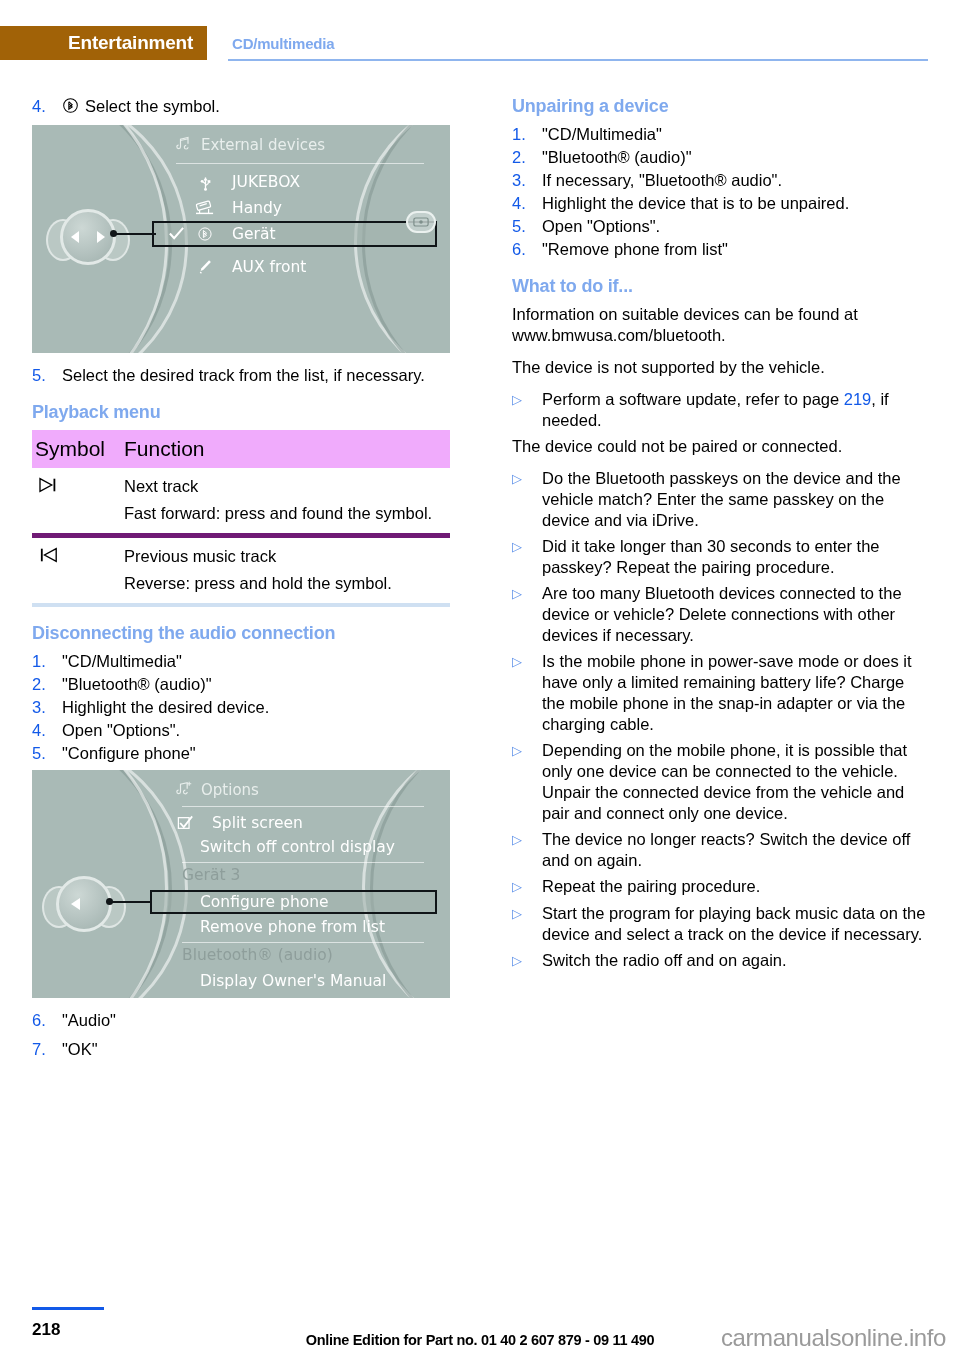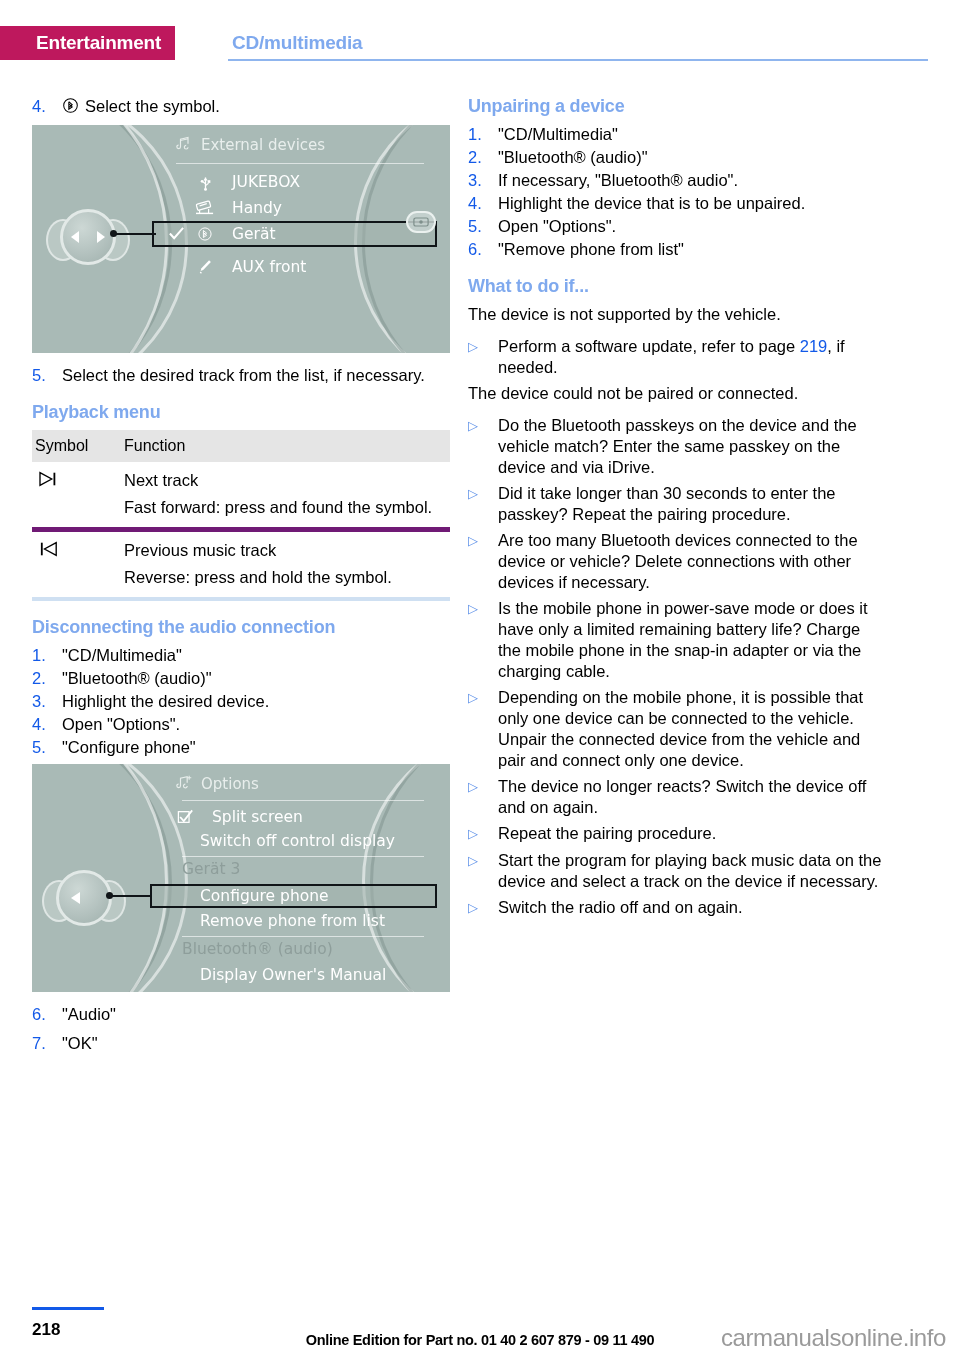--- a/index.html
+++ b/index.html
@@ -22,59 +22,59 @@
     top: 26px;
     left: 0;
     width: 960px;
     height: 34px;
   }
   .header-tab {
     position: absolute;
     left: 0;
     top: 0;
     height: 34px;
-    background: #be185d;
+    background: #a16207;
     color: #ffffff;
     font-size: 19px;
     font-weight: bold;
     display: flex;
     align-items: center;
-    padding: 0 14px 0 36px;
+    padding: 0 14px 0 68px;
     box-sizing: border-box;
     letter-spacing: -0.2px;
   }
   .header-sub {
     position: absolute;
     left: 232px;
     top: 0;
     height: 34px;
     display: flex;
     align-items: center;
     color: #7fa9ee;
-    font-size: 19px;
+    font-size: 15px;
     font-weight: bold;
     letter-spacing: -0.2px;
   }
   .header-rule {
     position: absolute;
     top: 59px;
     left: 228px;
     width: 700px;
     height: 2px;
     background: #8fb5ee;
   }
 
   
   .col {
     position: absolute;
     top: 96px;
     width: 418px;
   }
   .col-left { left: 32px; }
-  .col-right { left: 468px; }
+  .col-right { left: 512px; }
 
   
   .para {
     font-size: 16.5px;
     line-height: 21px;
     margin: 0 0 11px 0;
   }
   .h-blue {
     color: #7fa9ee;
     font-size: 18px;
@@ -229,23 +229,23 @@
     display: flex; align-items: center; justify-content: center;
   }
 
   
   .tbl {
     width: 418px;
     border-collapse: collapse;
     margin: 6px 0 4px 0;
   }
   .tbl th {
-    background: #e5e5e5;
+    background: #f0abfc;
     text-align: left;
-    font-size: 16px;
+    font-size: 21px;
     font-weight: normal;
     padding: 7px 0 7px 0;
   }
   .tbl th.c1 { width: 88px; padding-left: 3px; }
   .tbl td {
     font-size: 16.5px;
     line-height: 21px;
     vertical-align: top;
     padding: 8px 0 9px 0;
     border-bottom: 5px solid #701a75;
@@ -582,20 +582,21 @@
       <span class="step-num">5.</span>
       <span class="step-body">Open "Options".</span>
     </li>
     <li class="step">
       <span class="step-num">6.</span>
       <span class="step-body">"Remove phone from list"</span>
     </li>
   </ul>
 
   <div class="h-blue">What to do if...</div>
+  <p class="para">Information on suitable devices can be found at www.bmwusa.com/bluetooth.</p>
 
 
   <p class="para">The device is not supported by the vehicle.</p>
 
   <ul class="tri-list">
     <li class="tri-item">
       <span class="tri-mark">▷</span>
       <span class="tri-body"><span>Perform a software update, refer to page </span><span class="pref">219</span><span>, if needed.</span></span>
     </li>
   </ul>

